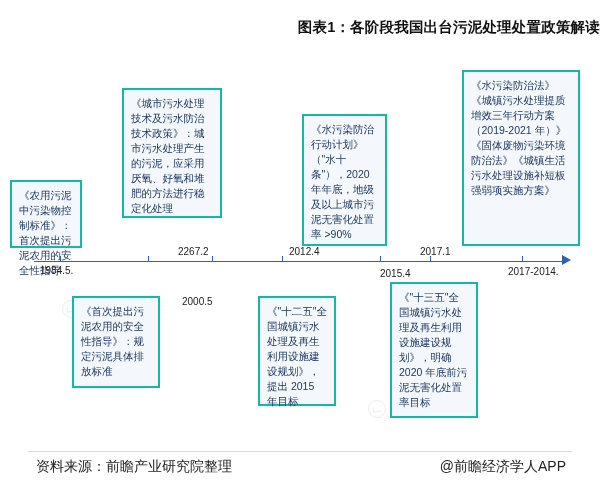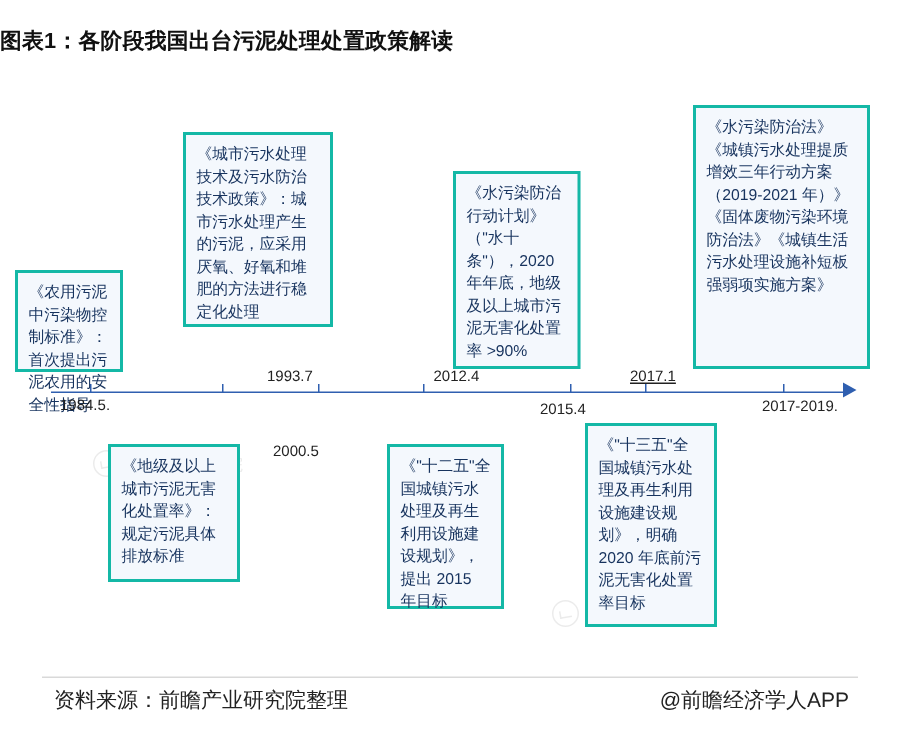--- a/index.html
+++ b/index.html
@@ -18,21 +18,21 @@
   #canvas {
     position: relative;
     width: 600px;
     height: 496px;
   }
   .title {
     position: absolute;
     top: 18px;
     left: 0;
     width: 600px;
-    text-align: left;
+    text-align: right;
     font-size: 14.5px;
     font-weight: bold;
     color: #111111;
     letter-spacing: 0.2px;
   }
   
   .axis-line {
     position: absolute;
     left: 34px;
     top: 261px;
@@ -153,33 +153,33 @@
   <div class="tick" style="left:212px;"></div>
   <div class="tick" style="left:282px;"></div>
   <div class="tick" style="left:380px;"></div>
   <div class="tick" style="left:430px;"></div>
   <div class="tick" style="left:522px;"></div>
 
   <div class="box above" style="left:10px; top:180px; width:72px; height:68px;">《农用污泥中污染物控制标准》：首次提出污泥农用的安全性指导</div>
   <div class="date" style="left:40px; top:265px;">1984.5.</div>
 
   <div class="box above" style="left:122px; top:88px; width:100px; height:130px;">《城市污水处理技术及污水防治技术政策》：城市污水处理产生的污泥，应采用厌氧、好氧和堆肥的方法进行稳定化处理</div>
-  <div class="date" style="left:178px; top:246px;">1993.7</div>
+  <div class="date" style="left:178px; top:246px;">2267.2</div>
 
   <div class="box above" style="left:302px; top:114px; width:85px; height:132px;">《水污染防治行动计划》（"水十条"），2020 年年底，地级及以上城市污泥无害化处置率 &gt;90%</div>
   <div class="date" style="left:268px; top:246px;margin-left:21px;">2012.4</div>
 
   <div class="box above" style="left:462px; top:70px; width:118px; height:176px;">《水污染防治法》《城镇污水处理提质增效三年行动方案（2019-2021 年）》《固体废物污染环境防治法》《城镇生活污水处理设施补短板强弱项实施方案》</div>
-  <div class="date" style="left:420px; top:246px;text-decoration:underline;">2017.1</div>
+  <div class="date" style="left:420px; top:246px;">2017.1</div>
 
-  <div class="box below" style="left:72px; top:296px; width:88px; height:92px;">《地级及以上城市污泥无害化处置率》：规定污泥具体排放标准</div>
+  <div class="box below" style="left:72px; top:296px; width:88px; height:92px;">《首次提出污泥农用的安全性指导》：规定污泥具体排放标准</div>
   <div class="date" style="left:182px; top:268px;margin-top:28px;">2000.5</div>
 
   <div class="box below" style="left:258px; top:296px; width:78px; height:110px;">《"十二五"全国城镇污水处理及再生利用设施建设规划》，提出 2015 年目标</div>
-  <div class="date" style="left:360px; top:268px;">2015.4</div>
+  <div class="date" style="left:380px; top:268px;">2015.4</div>
 
   <div class="box below" style="left:390px; top:282px; width:88px; height:136px;">《"十三五"全国城镇污水处理及再生利用设施建设规划》，明确 2020 年底前污泥无害化处置率目标</div>
-  <div class="date" style="left:508px; top:266px;">2017-2019.</div>
+  <div class="date" style="left:508px; top:266px;">2017-2014.</div>
 
   <div class="sep"></div>
   <div class="footer-source">资料来源：前瞻产业研究院整理</div>
   <div class="footer-brand">@前瞻经济学人APP</div>
 </div>
 
 </body></html>

